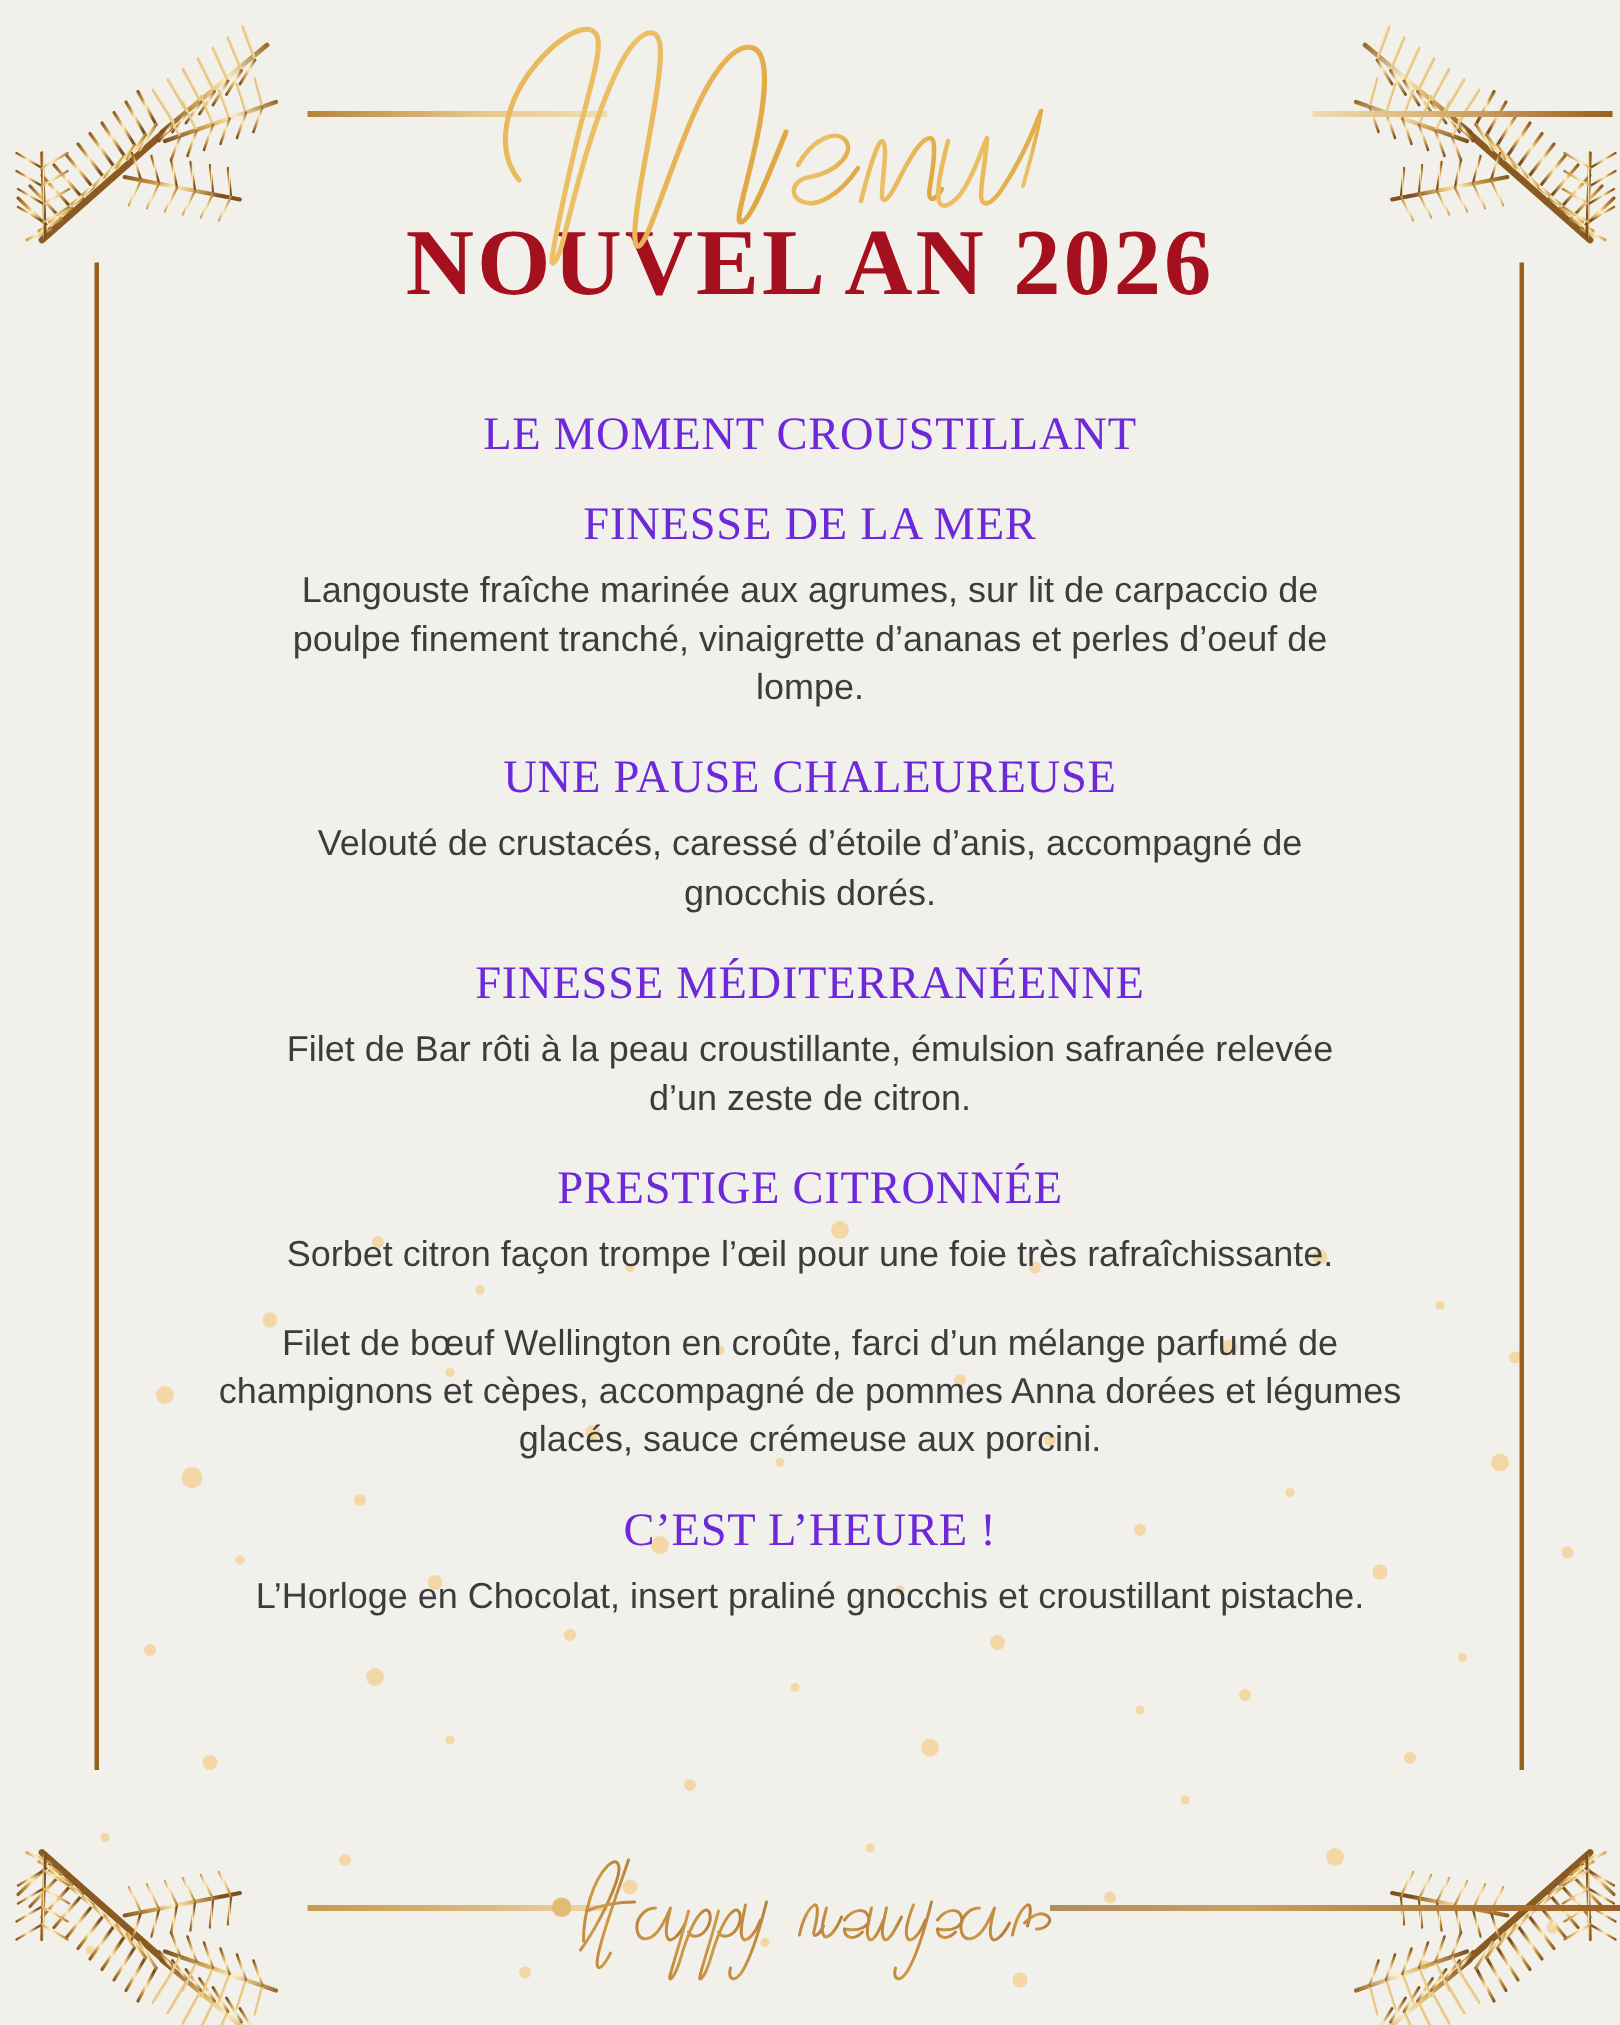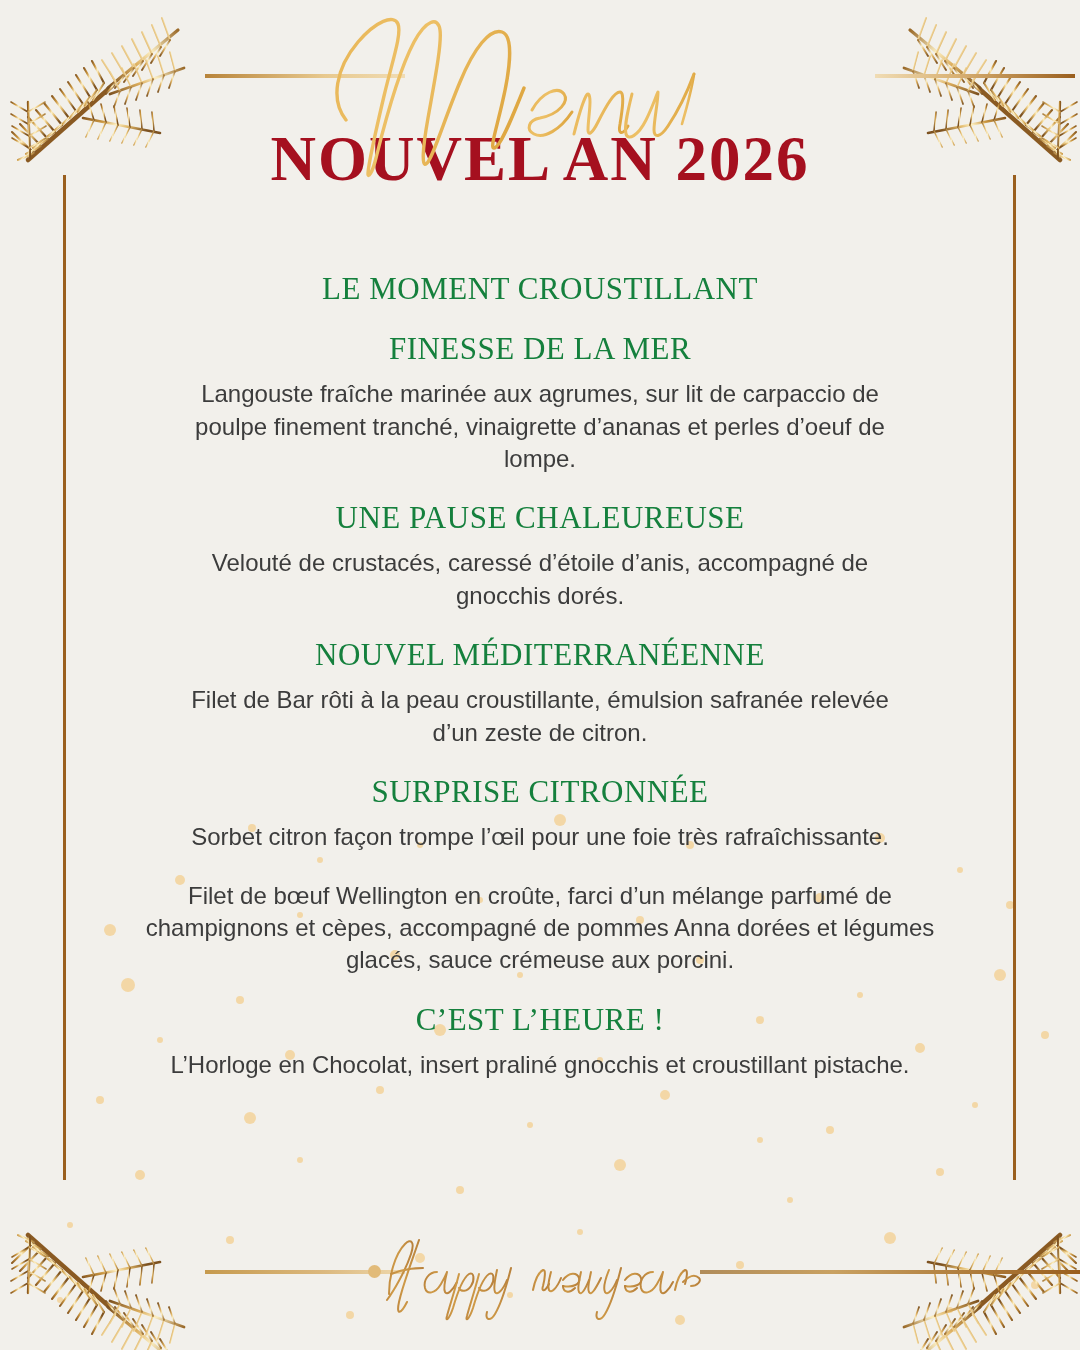--- a/index.html
+++ b/index.html
@@ -105,40 +105,40 @@
   .script-menu svg { overflow: visible; }
 
   .main-title {
     position: relative;
     z-index: 5;
     font-family: "Liberation Serif", "DejaVu Serif", serif;
     font-weight: 700;
     font-size: 63px;
     letter-spacing: 2px;
     color: #a5101f;
-    margin: 0;
+    margin: 16px;
     padding-top: 78px;
     line-height: 1;
   }
 
   
   .sections {
     position: absolute;
     left: 110px;
     top: 272px;
     width: 860px;
     z-index: 5;
   }
   .course { text-align: center; margin-bottom: 26px; }
   .course-title {
     font-family: "Liberation Serif", "DejaVu Serif", serif;
     font-weight: 400;
     font-size: 31px;
     letter-spacing: 0.5px;
-    color: #15803d;
+    color: #6d28d9;
     margin: 0 0 12px 0;
     line-height: 1.1;
   }
   .course-desc {
     font-family: "Liberation Sans", sans-serif;
     font-size: 24px;
     color: #3c3c3c;
     line-height: 1.35;
     margin: 0 auto;
     max-width: 740px;
@@ -663,26 +663,26 @@
       <h2 class="course-title">FINESSE DE LA MER</h2>
       <p class="course-desc">Langouste fraîche marinée aux agrumes, sur lit de carpaccio de poulpe finement tranché, vinaigrette d’ananas et perles d’oeuf de lompe.</p>
     </div>
 
     <div class="course">
       <h2 class="course-title">UNE PAUSE CHALEUREUSE</h2>
       <p class="course-desc">Velouté de crustacés, caressé d’étoile d’anis, accompagné de gnocchis dorés.</p>
     </div>
 
     <div class="course">
-      <h2 class="course-title">NOUVEL MÉDITERRANÉENNE</h2>
+      <h2 class="course-title">FINESSE MÉDITERRANÉENNE</h2>
       <p class="course-desc">Filet de Bar rôti à la peau croustillante, émulsion safranée relevée d’un zeste de citron.</p>
     </div>
 
     <div class="course wide">
-      <h2 class="course-title">SURPRISE CITRONNÉE</h2>
+      <h2 class="course-title">PRESTIGE CITRONNÉE</h2>
       <p class="course-desc">Sorbet citron façon trompe l’œil pour une foie très rafraîchissante.</p>
     </div>
 
     <div class="course wide">
       <p class="course-desc">Filet de bœuf Wellington en croûte, farci d’un mélange parfumé de champignons et cèpes, accompagné de pommes Anna dorées et légumes glacés, sauce crémeuse aux porcini.</p>
     </div>
 
     <div class="course">
       <h2 class="course-title">C’EST L’HEURE !</h2>
       <p class="course-desc">L’Horloge en Chocolat, insert praliné gnocchis et croustillant pistache.</p>

